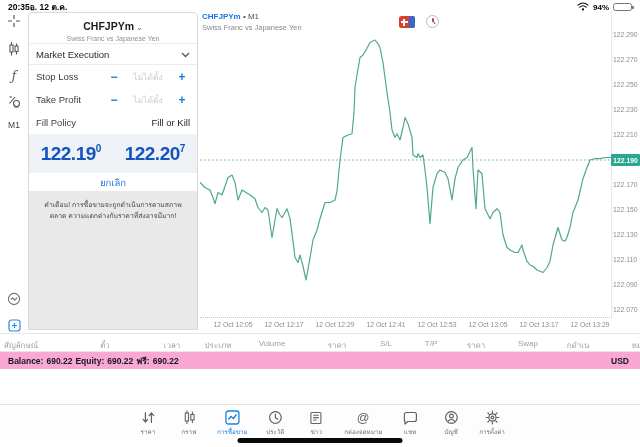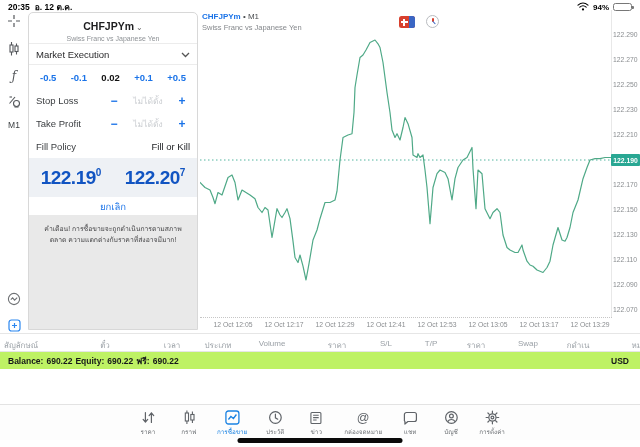--- a/index.html
+++ b/index.html
@@ -3,21 +3,21 @@
 <meta charset="utf-8">
 <style>
   html,body{margin:0;padding:0;background:#fff;}
   *{box-sizing:border-box;}
   .screen{position:relative;width:640px;height:447px;background:#fff;
     font-family:"Liberation Sans","DejaVu Sans",sans-serif;color:#222;overflow:hidden;}
 
   
   .statusbar{position:absolute;top:0;left:0;right:0;height:12px;display:flex;
     justify-content:space-between;align-items:center;padding:2px 8px 0 8px;font-size:8.5px;font-weight:bold;color:#000;}
-  .statusbar .left{display:flex;gap:5px;align-items:center;}
+  .statusbar .left{display:flex;align-items:center;}
   .statusbar .right{display:flex;gap:4px;align-items:center;}
   .battery{position:relative;width:19px;height:8.5px;border:1px solid #777;border-radius:2.5px;padding:1px;}
   .battery .fill{height:100%;width:85%;background:#000;border-radius:1px;}
   .battery:after{content:"";position:absolute;right:-3px;top:2.2px;width:2px;height:3.5px;background:#777;border-radius:0 1px 1px 0;}
 
   
   .ltoolbar{position:absolute;left:0;top:12px;width:28px;height:320px;}
   .ltool{position:absolute;left:0;width:28px;height:18px;display:flex;align-items:center;justify-content:center;color:#55585c;}
   .ltool svg{display:block;}
   .tf-label{font-size:8.5px;font-weight:normal;color:#3c4043;}
@@ -69,21 +69,21 @@
   .price-tag{position:absolute;left:611px;width:29px;height:12px;background:#29a793;color:#fff;
     font-size:6.8px;font-weight:bold;display:flex;align-items:center;justify-content:center;border-radius:1px;}
   .xlab{position:absolute;top:321px;font-size:6.8px;color:#8a8d90;white-space:nowrap;transform:translateX(-50%);}
 
   
   .tbl-head{position:absolute;left:0;top:333px;width:640px;height:19px;border-top:1px solid #e6e6e6;border-bottom:1px solid #e6e6e6;font-size:8px;color:#9aa0a6;}
   .tbl-head span{position:absolute;top:5px;}
   .tbl-head span.c{transform:translateX(-50%);}
   .th1{left:4px;} .th2{left:105px;} .th3{left:172px;} .th4{left:218px;} .th5{left:272px;} .th6{left:337px;}
   .th7{left:386px;} .th8{left:431px;} .th9{left:476px;} .th10{left:518px;} .th11{left:578px;} .th12{left:608px;margin-left:40px;}
-  .balbar{position:absolute;left:0;top:352px;width:640px;height:17px;background:#bef264;display:flex;align-items:center;
+  .balbar{position:absolute;left:0;top:352px;width:640px;height:17px;background:#f9a8d4;display:flex;align-items:center;
     padding:0 8px;font-size:8.5px;font-weight:bold;color:#15171a;}
   .balbar .grow{flex:1;}
   .balbar span{margin-right:3px;}
 
   
   .tabbar{position:absolute;left:0;top:404px;width:640px;height:36px;background:#fdfdfd;border-top:1px solid #e3e3e3;}
   .tabs{position:absolute;left:50%;transform:translateX(-50%);top:5px;display:flex;gap:15px;align-items:flex-start;}
   .tab{display:flex;flex-direction:column;align-items:center;gap:2px;color:#6b6f73;min-width:26px;}
   .tab .ticon{height:15px;display:flex;align-items:center;justify-content:center;}
   .tab .tlabel{font-size:6.3px;white-space:nowrap;}
@@ -162,27 +162,20 @@
       <div class="desc">Swiss Franc vs Japanese Yen</div>
     </div>
     <div class="p-exec">
       <span>Market Execution</span>
       <span class="sp"></span>
       <span style="color:#666;">
         <svg width="9" height="6" viewBox="0 0 9 6" fill="none" stroke="#555" stroke-width="1.3">
             <path d="M1 1 L4.5 4.5 L8 1"></path>
           </svg>
       </span>
-    </div>
-    <div class="p-vol">
-      <span class="stepbtn">-0.5</span>
-      <span class="stepbtn">-0.1</span>
-      <span class="val">0.02</span>
-      <span class="stepbtn">+0.1</span>
-      <span class="stepbtn">+0.5</span>
     </div>
     <div class="p-row">
       <span class="lbl">Stop Loss</span>
       <span class="minus">−</span>
       <span class="notset">ไม่ได้ตั้ง</span>
       <span class="plus">+</span>
     </div>
     <div class="p-row">
       <span class="lbl">Take Profit</span>
       <span class="minus">−</span>

